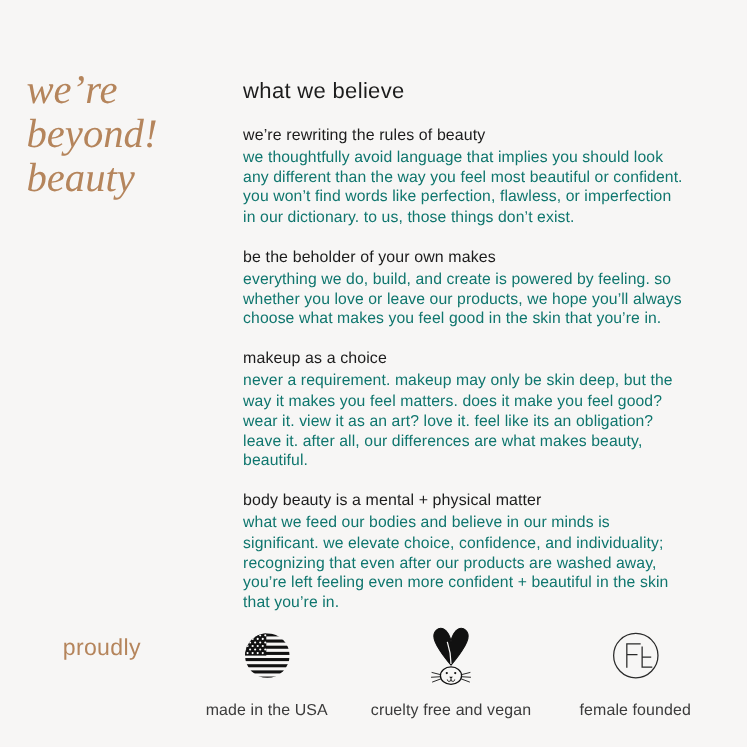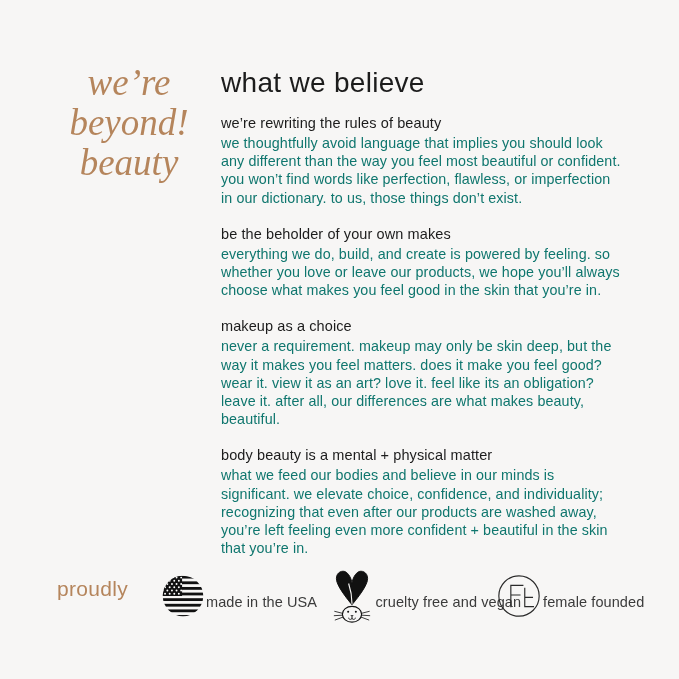--- a/index.html
+++ b/index.html
@@ -16,45 +16,45 @@
   .page {
     position: relative;
     width: 679px;
     height: 679px;
     background: #f7f6f5;
   }
 
   
   .headline {
     position: absolute;
-    left: 40px;
+    left: 24px;
     top: 63px;
     width: 178px;
-    text-align: center;
+    text-align: left;
     font-family: "Liberation Serif", "DejaVu Serif", serif;
     font-style: italic;
     font-size: 37px;
     line-height: 40px;
     color: #b5855c;
     letter-spacing: 0px;
   }
   .headline span {
     display: block;
     white-space: nowrap;
   }
 
   
   .belief-col {
     position: absolute;
     left: 221px;
     top: 68px;
     width: 400px;
   }
   .section-title {
-    font-size: 28px;
+    font-size: 20px;
     font-weight: 400;
     color: #1c1c1c;
     letter-spacing: 0.3px;
     line-height: 30px;
     margin: 0 0 16px 0;
   }
   .belief {
     margin-bottom: 18px;
   }
   .belief:last-child {
@@ -89,21 +89,21 @@
     position: absolute;
     left: 160px;
     top: 565px;
     width: 500px;
     display: flex;
     justify-content: space-between;
     align-items: flex-start;
   }
   .badge {
     display: flex;
-    flex-direction: row;
+    flex-direction: column;
     align-items: center;
     width: 165px;
   }
   .badge-art {
     height: 62px;
     display: flex;
     align-items: center;
     justify-content: center;
   }
   .badge-caption {

